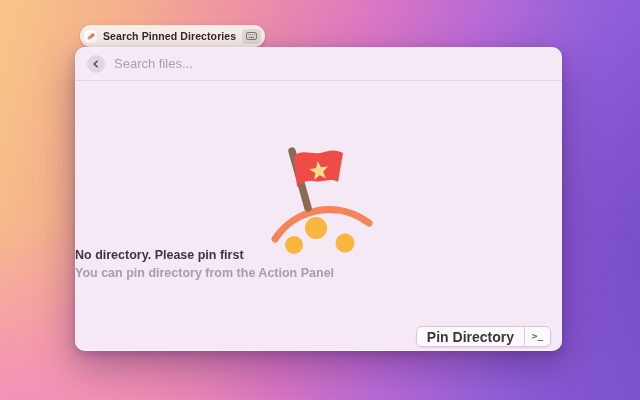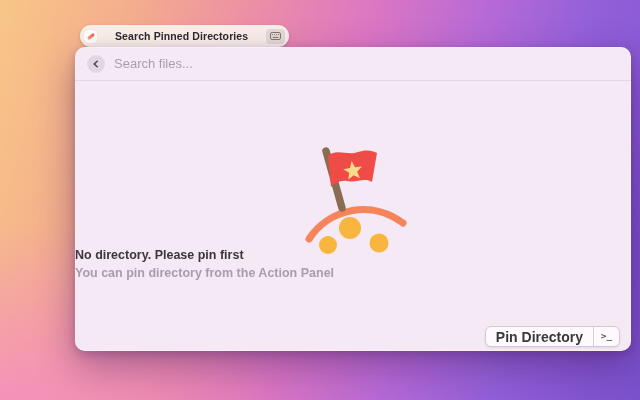--- a/index.html
+++ b/index.html
@@ -14,21 +14,21 @@
     position: absolute; inset: 0;
     background:
       radial-gradient(ellipse 420px 300px at 2% 102%, rgba(244,136,200,0.80), rgba(244,136,200,0) 62%),
       radial-gradient(ellipse 280px 340px at 101% 62%, rgba(104,60,186,0.40), rgba(104,60,186,0) 68%),
       linear-gradient(105deg, #f8c687 0%, #f4ad8d 18%, #ec8fa6 34%, #dc77c2 50%, #b86ad6 65%, #9260d9 80%, #7f55cf 100%);
   }
 
   
   .command-pill {
     position: absolute; left: 80px; top: 25px; height: 22px;
-    display: flex; align-items: center; gap: 18px;
+    display: flex; align-items: center; gap: 6px;
     padding: 0 4px 0 4px;
     background: rgba(250,243,237,0.95);
     border-radius: 11px;
     box-shadow: 0 1px 3px rgba(90,35,70,0.25);
   }
   .app-icon {
     width: 13px; height: 13px; border-radius: 4px;
     background: #ffffff; position: relative; flex: 0 0 auto;
     box-shadow: 0 0 1px rgba(0,0,0,0.2);
   }
@@ -43,21 +43,21 @@
     white-space: nowrap; letter-spacing: 0.1px; padding-bottom: 1px;
   }
   .hotkey-badge {
     width: 19px; height: 15px; border-radius: 4px;
     background: #e3dad5; display: flex; align-items: center; justify-content: center;
     flex: 0 0 auto;
   }
 
   
   .launcher-window {
-    position: absolute; left: 75px; top: 47px; width: 556px; height: 304px;
+    position: absolute; left: 75px; top: 47px; width: 487px; height: 304px;
     background: #f4e9f4; border-radius: 10px;
     box-shadow:
       inset 0 0 0 1px rgba(255,255,255,0.35),
       0 16px 38px rgba(66,24,92,0.40),
       0 3px 10px rgba(66,24,92,0.25);
   }
 
   .search-header {
     height: 34px; display: flex; align-items: center; gap: 9px;
     padding: 0 12px; border-bottom: 1px solid #e3d6e4;

